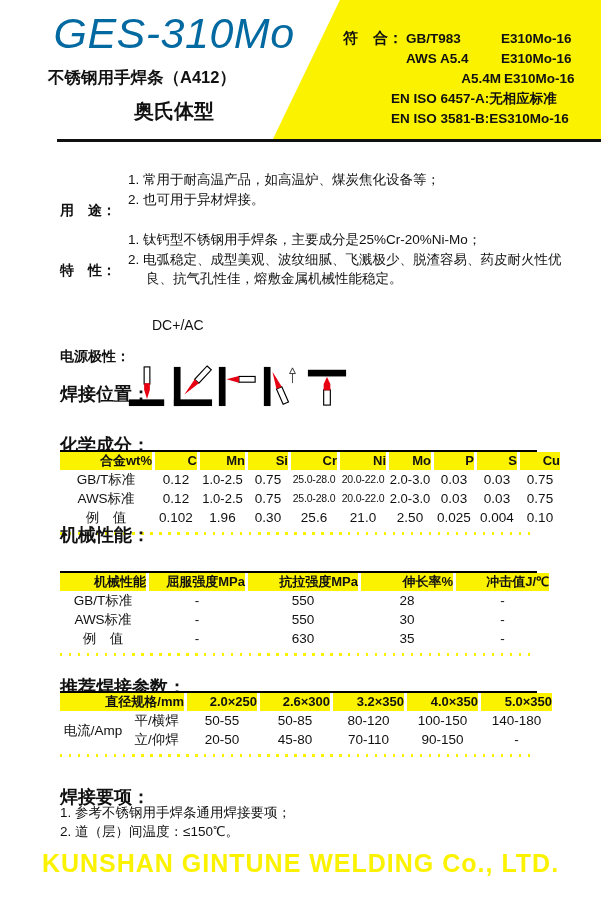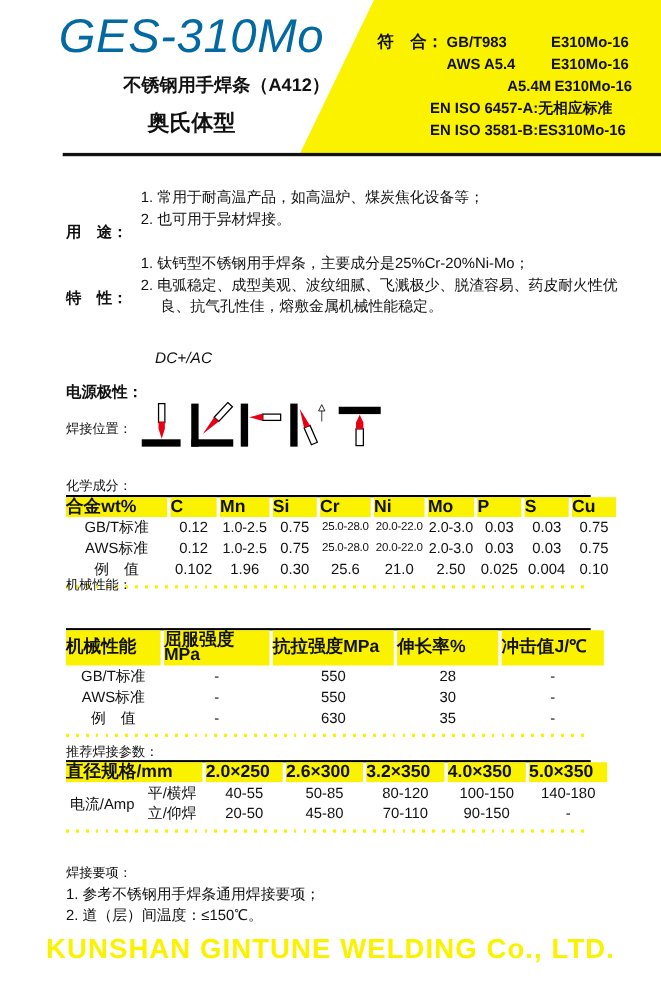--- a/index.html
+++ b/index.html
@@ -8,48 +8,48 @@
     --ink:#111111;
   }
   html,body{margin:0;padding:0;background:#ffffff;}
   .page{
     position:relative;width:601px;height:902px;background:#ffffff;overflow:hidden;
     font-family:"Liberation Sans", sans-serif;color:#111;
   }
   
   .title-wrap{position:absolute;left:48px;top:8px;width:252px;text-align:center;}
   .title{font-size:43px;line-height:50px;font-weight:normal;letter-spacing:0.5px;color:#0369a1;font-style:italic;}
-  .subtitle{position:absolute;left:48px;top:67px;width:252px;text-align:right;font-size:16.5px;font-weight:bold;}
+  .subtitle{position:absolute;left:48px;top:67px;width:252px;text-align:left;font-size:16.5px;font-weight:bold;}
   .typ{position:absolute;left:48px;top:98px;width:252px;text-align:center;font-size:20px;font-weight:bold;}
   .banner{
     position:absolute;left:268px;top:0;width:333px;height:141px;background:var(--yellow);
     clip-path:polygon(21.6% 0%, 100% 0%, 100% 100%, 1.2% 100%);
   }
   .conform{position:absolute;left:343px;top:29px;display:flex;}
   .conform-label{font-size:15px;font-weight:bold;white-space:nowrap;margin-right:3px;}
   .std-list{font-size:13.5px;font-weight:bold;line-height:20px;white-space:nowrap;}
   .std-row .std-name{display:inline-block;width:95px;}
   .std-row .std-name.right{text-align:right;padding-right:3px;}
   .std-row.full{margin-left:-15px;}
   .hr-rule{position:absolute;left:57px;top:139px;width:544px;height:3px;background:var(--ink);}
   
   .sec{position:absolute;left:60px;display:flex;}
   .sec-label{width:68px;font-size:14px;font-weight:bold;white-space:nowrap;flex:none;margin-top:32px;}
   .sec-body{width:440px;font-size:13.5px;line-height:19.5px;}
   .hang{padding-left:18px;text-indent:-18px;}
-  .inline-val{font-size:14px;margin-left:9px;font-style:italic;}
-  .block-label{position:absolute;left:60px;font-size:12px;font-weight:normal;}
+  .inline-val{font-size:14px;margin-left:20px;}
+  .block-label{position:absolute;left:60px;font-size:18px;font-weight:bold;}
   
   .pos-icons{position:absolute;left:126px;top:362px;display:flex;gap:3px;}
   .pos-icons svg{display:block;}
   
   .tblwrap{position:absolute;left:60px;width:477px;}
   .topline{width:477px;height:2px;background:#000;}
   table.dt{width:483px;margin-left:-3px;border-collapse:separate;border-spacing:3px 0;table-layout:fixed;}
-  table.dt th{background:var(--yellow);font-size:16px;font-weight:bold;padding:2px 0;line-height:14px;text-align:left;}
+  table.dt th{background:var(--yellow);font-size:13px;font-weight:bold;padding:2px 0;line-height:14px;text-align:right;}
   table.dt td{text-align:center;font-size:13px;padding:3px 0;line-height:13px;}
   table.dt td.lab{font-size:13.5px;}
   table.dt td.sm{font-size:10.5px;letter-spacing:-0.2px;margin-left:32px;}
   table.dt td.num{font-size:13.5px;}
   .dots{
     width:477px;height:3px;margin-top:5px;
     background-image:repeating-linear-gradient(to right, var(--yellow) 0 2.5px, transparent 2.5px 9px);
   }
   
   .footer{
@@ -279,21 +279,21 @@
         <th colspan="2">直径规格/mm</th>
         <th>2.0×250</th>
         <th>2.6×300</th>
         <th>3.2×350</th>
         <th>4.0×350</th>
         <th>5.0×350</th>
       </tr>
       <tr>
         <td class="lab" rowspan="2">电流/Amp</td>
         <td class="lab">平/横焊</td>
-        <td class="num">40-55</td>
+        <td class="num">50-55</td>
         <td class="num">50-85</td>
         <td class="num">80-120</td>
         <td class="num">100-150</td>
         <td class="num">140-180</td>
       </tr>
       <tr>
         <td class="lab">立/仰焊</td>
         <td class="num">20-50</td>
         <td class="num">45-80</td>
         <td class="num">70-110</td>

